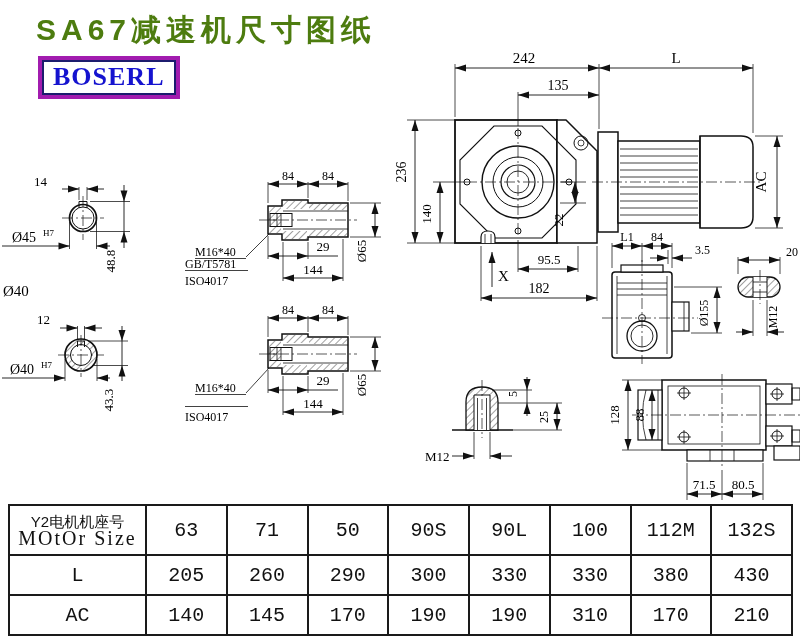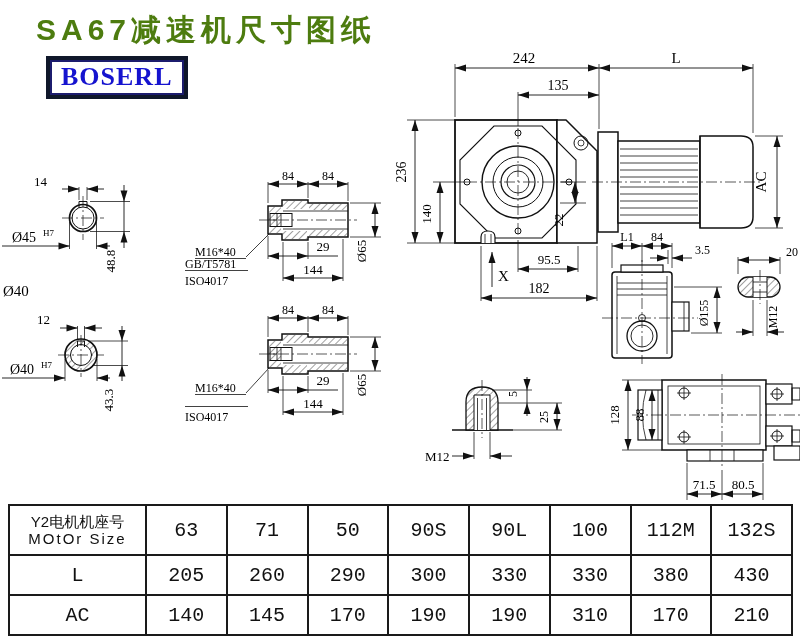--- a/index.html
+++ b/index.html
@@ -1,21 +1,21 @@
 <!DOCTYPE html>
 <html><head>
 <meta charset="utf-8">
 <style>
   html,body{margin:0;padding:0;background:#fff;}
   body{width:800px;height:637px;position:relative;overflow:hidden;
        font-family:"Liberation Serif",serif;color:#111;}
   .abs{position:absolute;}
   #title{left:36px;top:10px;font-family:"Liberation Sans",sans-serif;
          font-weight:700;font-size:30px;letter-spacing:5px;color:#4d7c0f;white-space:nowrap;}
-  #logo{left:38px;top:56px;border:4px solid #0f172a;background:#fff;margin-left:8px;}
+  #logo{left:38px;top:56px;border:4px solid #a21caf;background:#fff;}
   #logo .inner{display:block;border:2px solid #1c1c6e;padding:0px 9px 1px 9px;
          font-family:"Liberation Serif",serif;font-weight:700;font-size:26px;
          color:#1513cf;letter-spacing:1px;line-height:30px;}
   svg text{font-family:"Liberation Serif",serif;fill:#000;}
   .t9{font-size:9px;} .t12{font-size:12px;} .t13{font-size:13px;}
   .t14{font-size:14px;} .t15{font-size:15px;}
   .ol{stroke:#111;stroke-width:1.5;fill:#fff;}
   .ol2{stroke:#111;stroke-width:1.2;fill:#fff;}
   .thin{stroke:#111;stroke-width:.8;fill:none;}
   .med{stroke:#111;stroke-width:1;fill:none;}
@@ -25,21 +25,21 @@
   .hat{fill:url(#h1);stroke:#111;stroke-width:1.3;}
   
   #spec{left:8px;top:504px;width:785px;height:132px;border-collapse:collapse;
         table-layout:fixed;position:absolute;}
   #spec td{border:2px solid #1a1a1a;text-align:center;vertical-align:middle;
         font-family:"Liberation Mono",monospace;font-size:20px;padding:0;}
   #spec tr{height:31px;}
   #spec tr.hd{height:39px;}
   #spec td.lab{width:135px;}
   .hcn{font-family:"Liberation Sans",sans-serif;font-size:15px;line-height:17px;display:block;}
-  .hen{font-family:Liberation Sans, sans-serif;font-size:15px;letter-spacing:2px;line-height:17px;display:block;}
+  .hen{font-family:Liberation Serif, serif;font-size:20px;letter-spacing:2px;line-height:17px;display:block;}
 </style>
 </head>
 <body>
 
 <div id="title" class="abs">SA67减速机尺寸图纸</div>
 <div id="logo" class="abs">
   <span class="inner">BOSERL</span>
 </div>
 
 <svg class="abs" style="left:0;top:0" width="800" height="505" viewBox="0 0 800 505">

